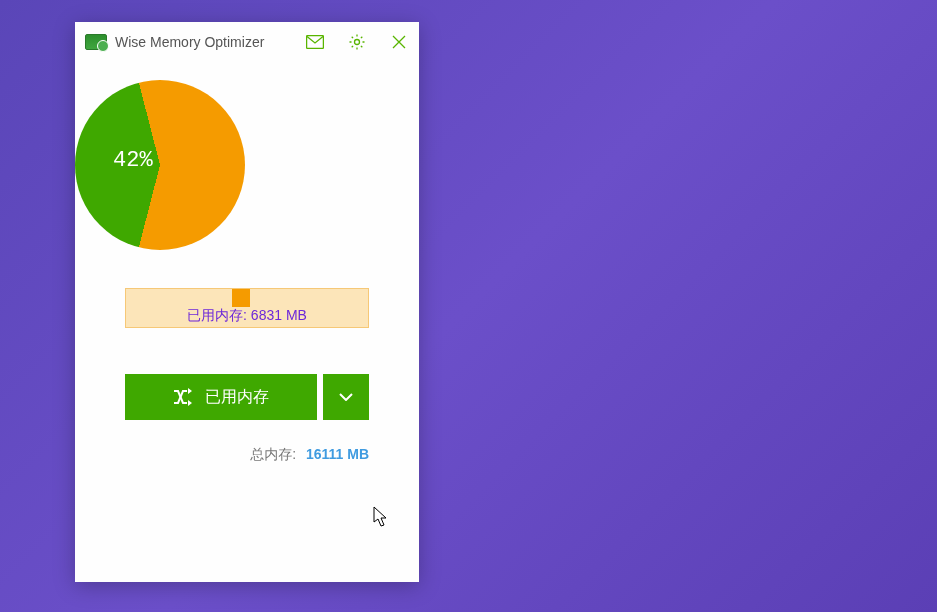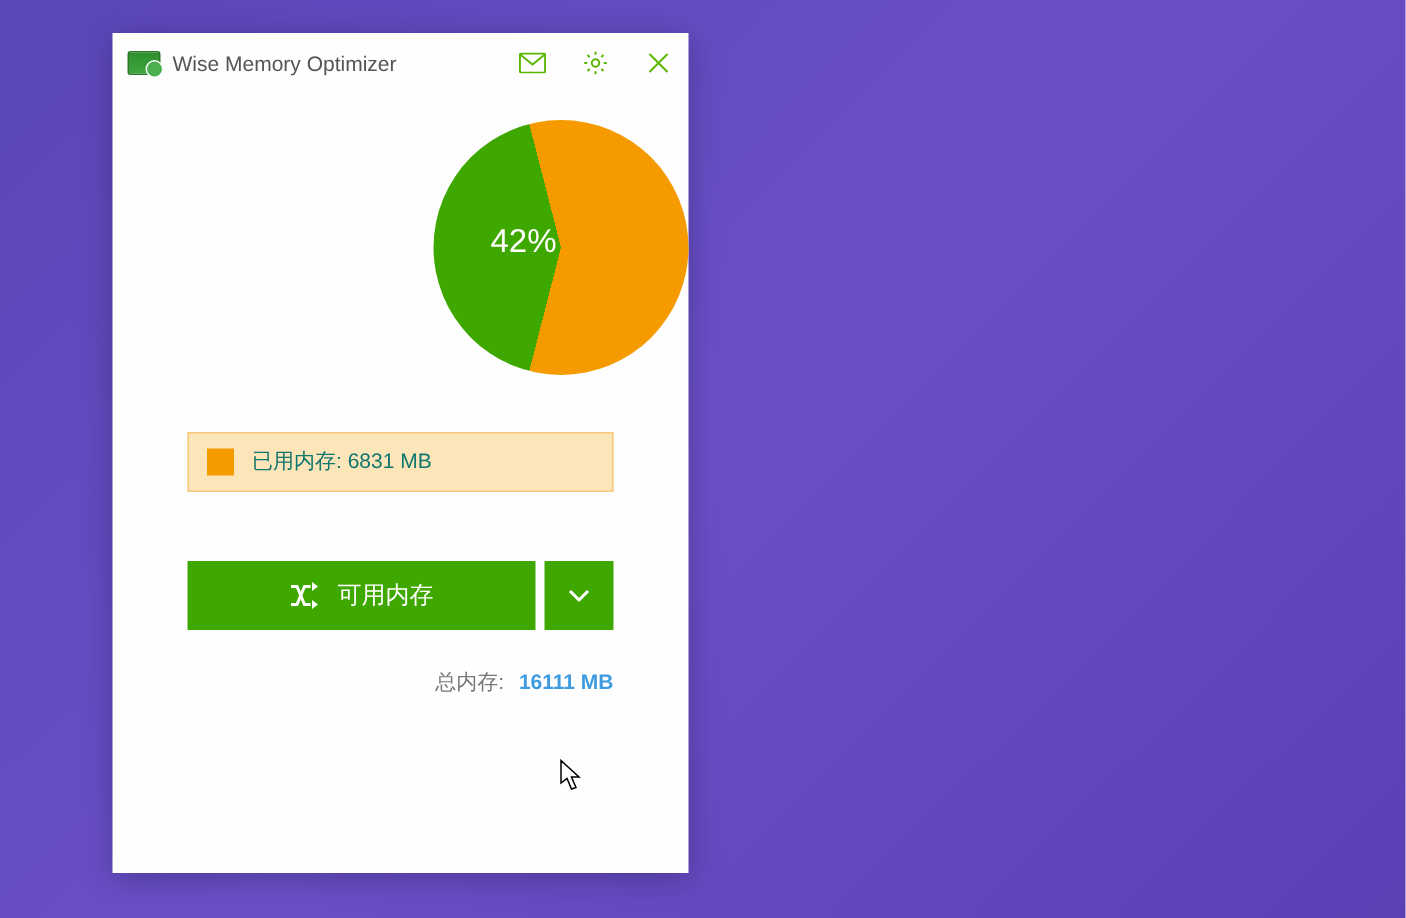--- a/index.html
+++ b/index.html
@@ -8,21 +8,21 @@
     height: 612px;
     background: linear-gradient(135deg, #5a46b8 0%, #6b4fc9 50%, #5b3fb5 100%);
     font-family: "Microsoft YaHei", "Segoe UI", Arial, sans-serif;
     position: relative;
     overflow: hidden;
   }
   .window {
     position: absolute;
     left: 75px;
     top: 22px;
-    width: 384px;
+    width: 344px;
     height: 560px;
     background: #fefefe;
     box-shadow: 0 4px 20px rgba(0,0,0,0.25);
   }
   .titlebar {
     height: 40px;
     display: flex;
     align-items: center;
     padding: 0 6px 0 10px;
   }
@@ -62,22 +62,23 @@
     display: flex;
     align-items: center;
     justify-content: center;
     cursor: pointer;
     color: #59b500;
   }
   .tb-btn svg { display: block; }
 
   .chart-area {
     display: flex;
-    justify-content: flex-end;
+    justify-content: flex-start;
     padding: 18px 0 10px 0;
+    font-family: Liberation Mono, monospace;
   }
   .pie {
     width: 170px;
     height: 170px;
     border-radius: 50%;
     position: relative;
   }
   .pie-label {
     position: absolute;
     left: 38px;
@@ -94,21 +95,22 @@
     height: 40px;
     display: flex;
     align-items: center;
     padding: 0 12px;
     margin-bottom: 16px;
     font-size: 14px;
   }
   .stat-used {
     background: #fce5b9;
     border: 1px solid #f6c877;
-    color: #0f766e;
+    color: #6d28d9;
+    flex-direction: column;
   }
   .stat-free {
     background: #d1efc4;
     border: 1px solid #a8db91;
     color: #4a9b2e;
   }
   .swatch {
     width: 18px;
     height: 18px;
     margin-right: 12px;
@@ -205,21 +207,21 @@
     </div>
   </div>
 
   <div class="action-row">
     <div class="optimize-btn">
       <svg width="22" height="18" viewBox="0 0 22 18" fill="none" stroke="#fff" stroke-width="2">
         <path d="M1 3h4l5 12h4"></path>
         <path d="M1 15h4l5-12h4"></path>
         <path d="M15 0l4 3-4 3M15 12l4 3-4 3" fill="#fff" stroke="none"></path>
       </svg>
-      <span>可用内存</span>
+      <span>已用内存</span>
     </div>
     <div class="dropdown-btn">
       <svg width="14" height="8" viewBox="0 0 14 8" fill="none" stroke="#fff" stroke-width="2">
         <path d="M1 1 L7 7 L13 1"></path>
       </svg>
     </div>
   </div>
 
   <div class="footer">
     <span>总内存:</span>

